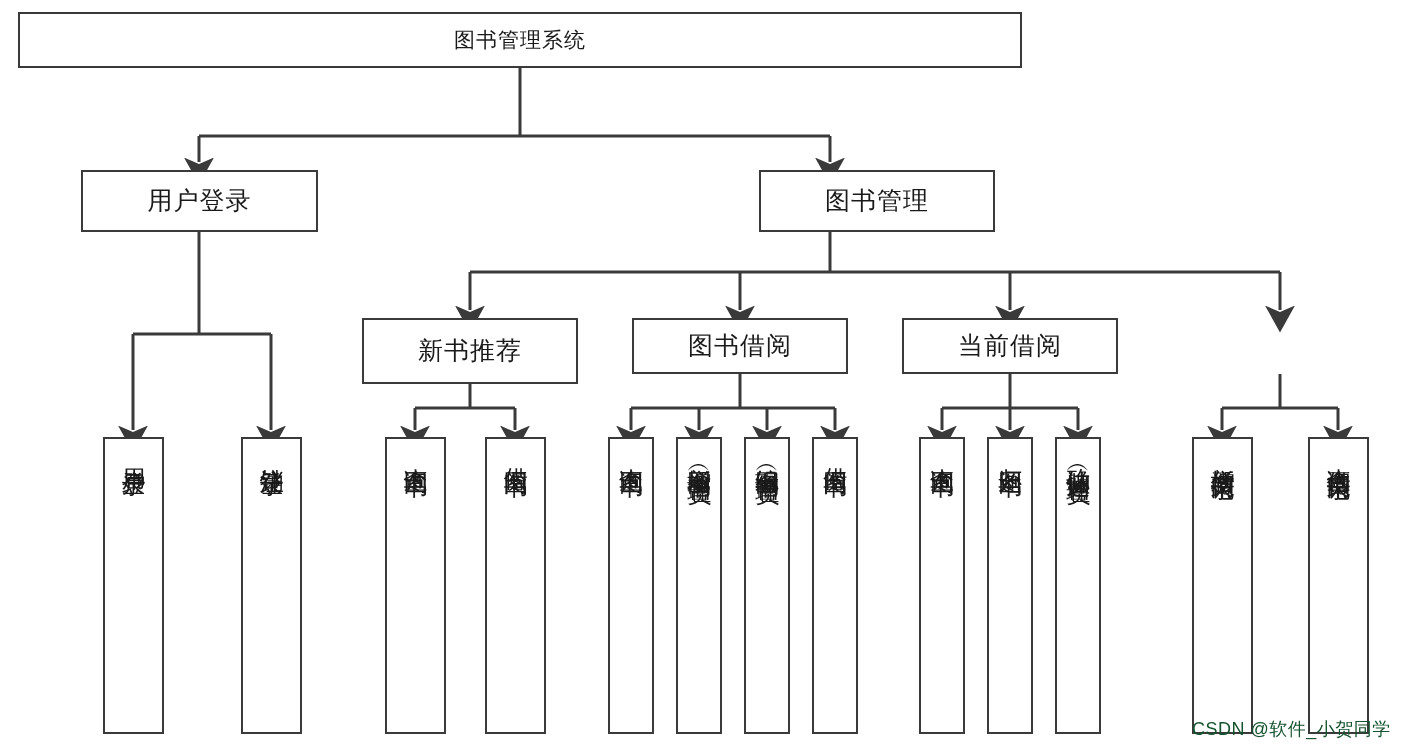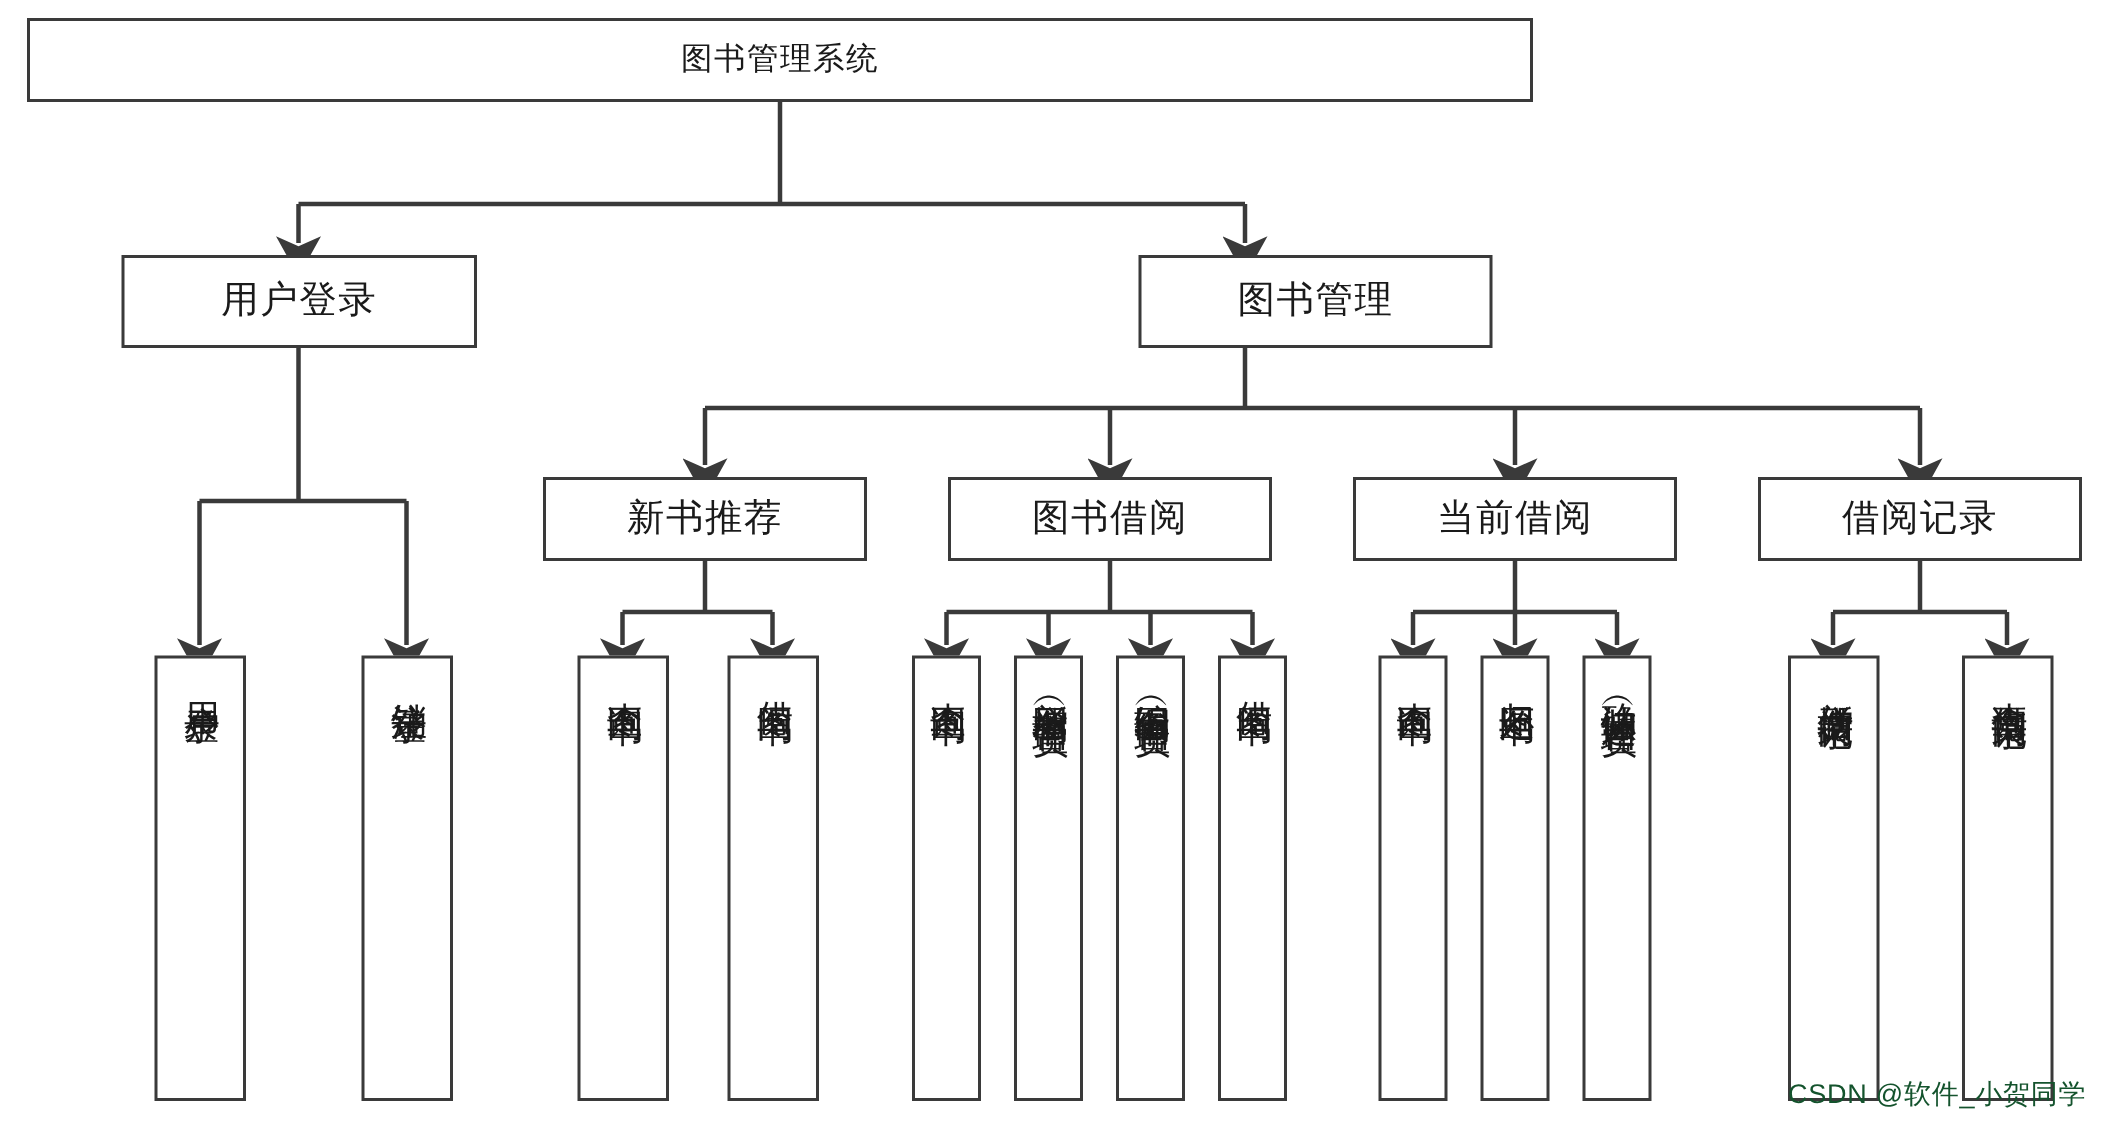--- a/index.html
+++ b/index.html
@@ -122,31 +122,28 @@
     <span>图书管理系统</span>
   </div>
 
   <div class="node node-h" style="left:81px; top:170px; width:237px; height:62px;">
     <span>用户登录</span>
   </div>
   <div class="node node-h" style="left:712px; top:170px; width:236px; height:62px;margin-left:47px;">
     <span>图书管理</span>
   </div>
 
-  <div class="node node-h" style="left:362px; top:318px; width:216px; height:56px;">
+  <div class="node node-h" style="left:362px; top:318px; width:216px; height:66px;">
     <span>新书推荐</span>
   </div>
   <div class="node node-h" style="left:902px; top:318px; width:216px; height:56px;">
     <span>当前借阅</span>
   </div>
   <div class="node node-h" style="left:632px; top:318px; width:216px; height:56px;">
     <span>图书借阅</span>
-  </div>
-  <div class="node node-h" style="left:1172px; top:318px; width:216px; height:56px;">
-    <span>借阅记录</span>
   </div>
 
   <div class="node node-v" style="left:103px; top:437px; width:61px; height:297px;">
     <span class="vtext">用户登录</span>
   </div>
   <div class="node node-v" style="left:241px; top:437px; width:61px; height:297px;">
     <span class="vtext">注销登录</span>
   </div>
 
   <div class="node node-v" style="left:385px; top:437px; width:61px; height:297px;">

